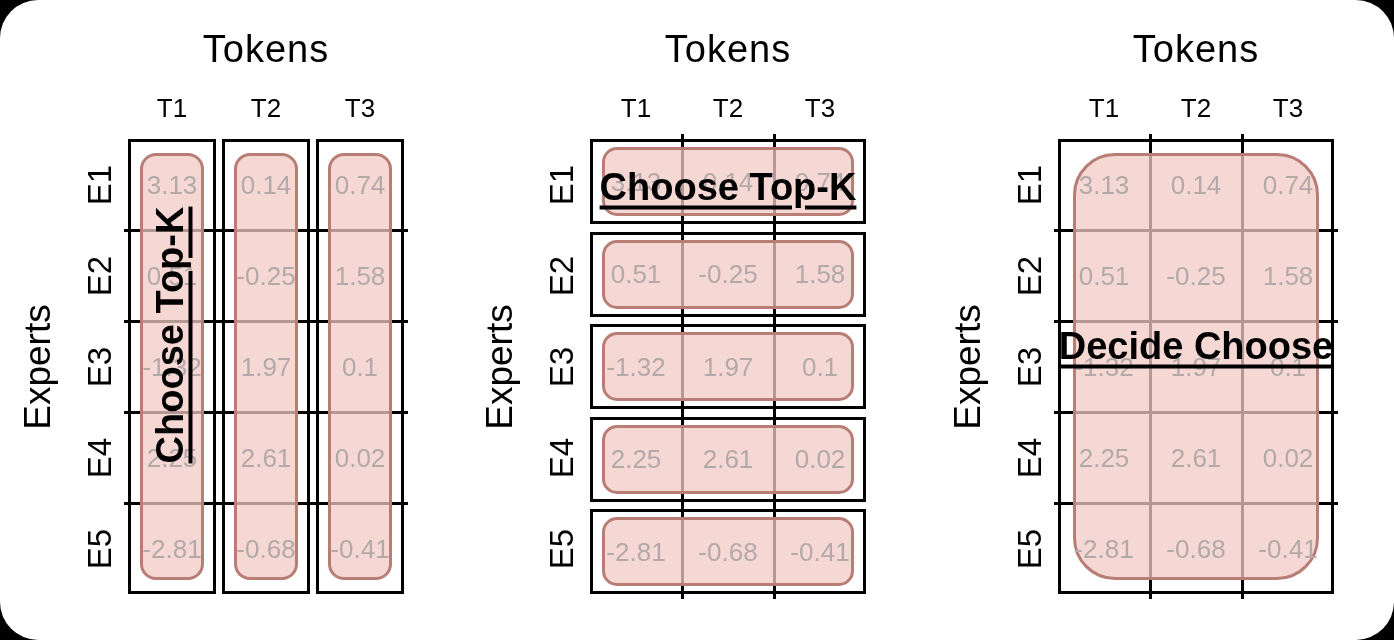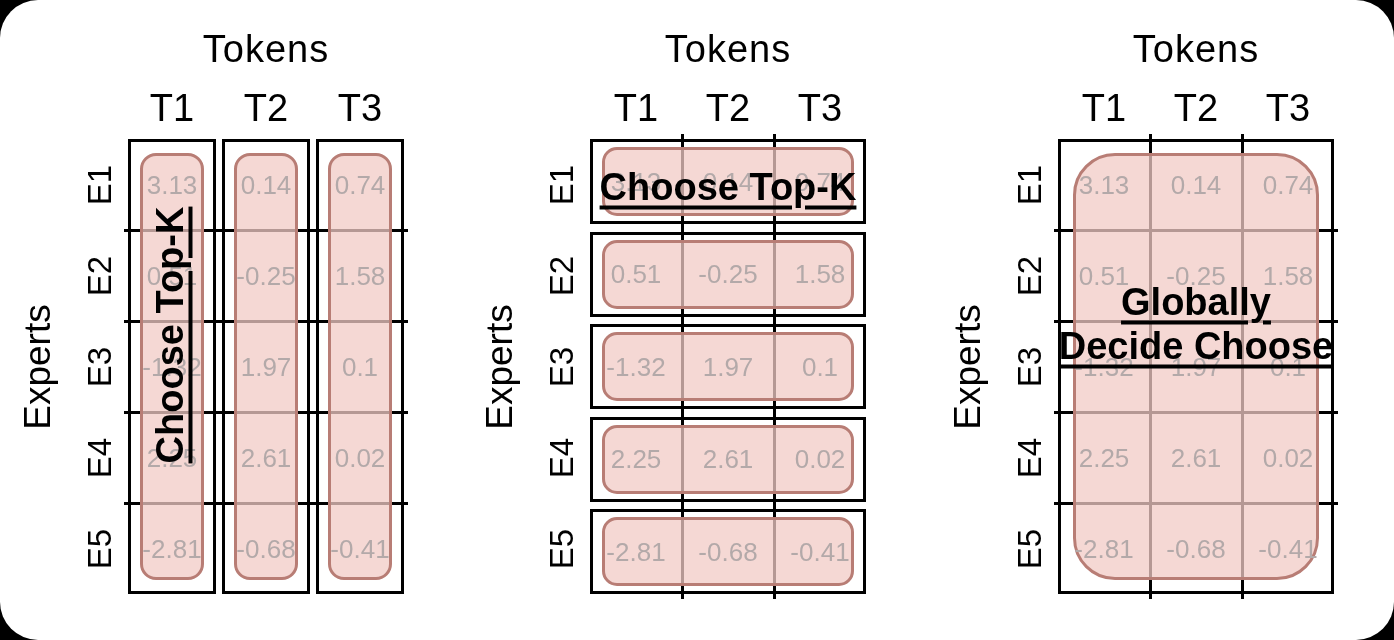--- a/index.html
+++ b/index.html
@@ -1,21 +1,21 @@
 <!DOCTYPE html>
 <html><head>
 <meta charset="utf-8">
 <style>
   html,body{margin:0;padding:0;background:#000;width:1394px;height:640px;overflow:hidden;}
   #card{position:absolute;left:0;top:0;width:1394px;height:640px;background:#fff;border-radius:38px;overflow:hidden;font-family:"Liberation Sans",sans-serif;}
   .abs{position:absolute;}
   .ctr{transform:translate(-50%,-50%);}
   .vert{transform:translate(-50%,-50%) rotate(-90deg);}
   .title{font-size:38px;letter-spacing:1px;color:#000;white-space:nowrap;}
-  .hdr{font-size:38px;color:#000;white-space:nowrap;}
+  .hdr{font-size:26px;color:#000;white-space:nowrap;}
   .rtitle{font-size:37px;color:#000;white-space:nowrap;}
   .rlab{font-size:33px;color:#000;white-space:nowrap;}
   .val{font-size:26px;white-space:nowrap;}
   .ann{font-weight:700;font-size:38px;color:#000;white-space:nowrap;
        text-decoration:underline;text-decoration-thickness:4px;text-underline-offset:6px;}
   .box{box-sizing:border-box;border:3px solid #000;background:transparent;}
   .pill{box-sizing:border-box;border-style:solid;border-width:3px;}
   .sep{}
 </style>
 </head>
@@ -122,15 +122,14 @@
     <div class="abs ctr val" style="left: 1288px; top: 275.5px; color: rgb(179, 169, 169);">1.58</div>
     <div class="abs ctr val" style="left: 1104px; top: 366.5px; color: rgb(179, 169, 169);">-1.32</div>
     <div class="abs ctr val" style="left: 1196px; top: 366.5px; color: rgb(179, 169, 169);">1.97</div>
     <div class="abs ctr val" style="left: 1288px; top: 366.5px; color: rgb(179, 169, 169);">0.1</div>
     <div class="abs ctr val" style="left: 1104px; top: 457.5px; color: rgb(179, 169, 169);">2.25</div>
     <div class="abs ctr val" style="left: 1196px; top: 457.5px; color: rgb(179, 169, 169);">2.61</div>
     <div class="abs ctr val" style="left: 1288px; top: 457.5px; color: rgb(179, 169, 169);">0.02</div>
     <div class="abs ctr val" style="left: 1104px; top: 548.5px; color: rgb(179, 169, 169);">-2.81</div>
     <div class="abs ctr val" style="left: 1196px; top: 548.5px; color: rgb(179, 169, 169);">-0.68</div>
     <div class="abs ctr val" style="left: 1288px; top: 548.5px; color: rgb(179, 169, 169);">-0.41</div>
-    <div class="abs ctr ann" style="left: 1196px; top: 302px;">Globally</div>
     <div class="abs ctr ann" style="left: 1196px; top: 346px;">Decide Choose</div>
   </div>
 
 </body></html>

